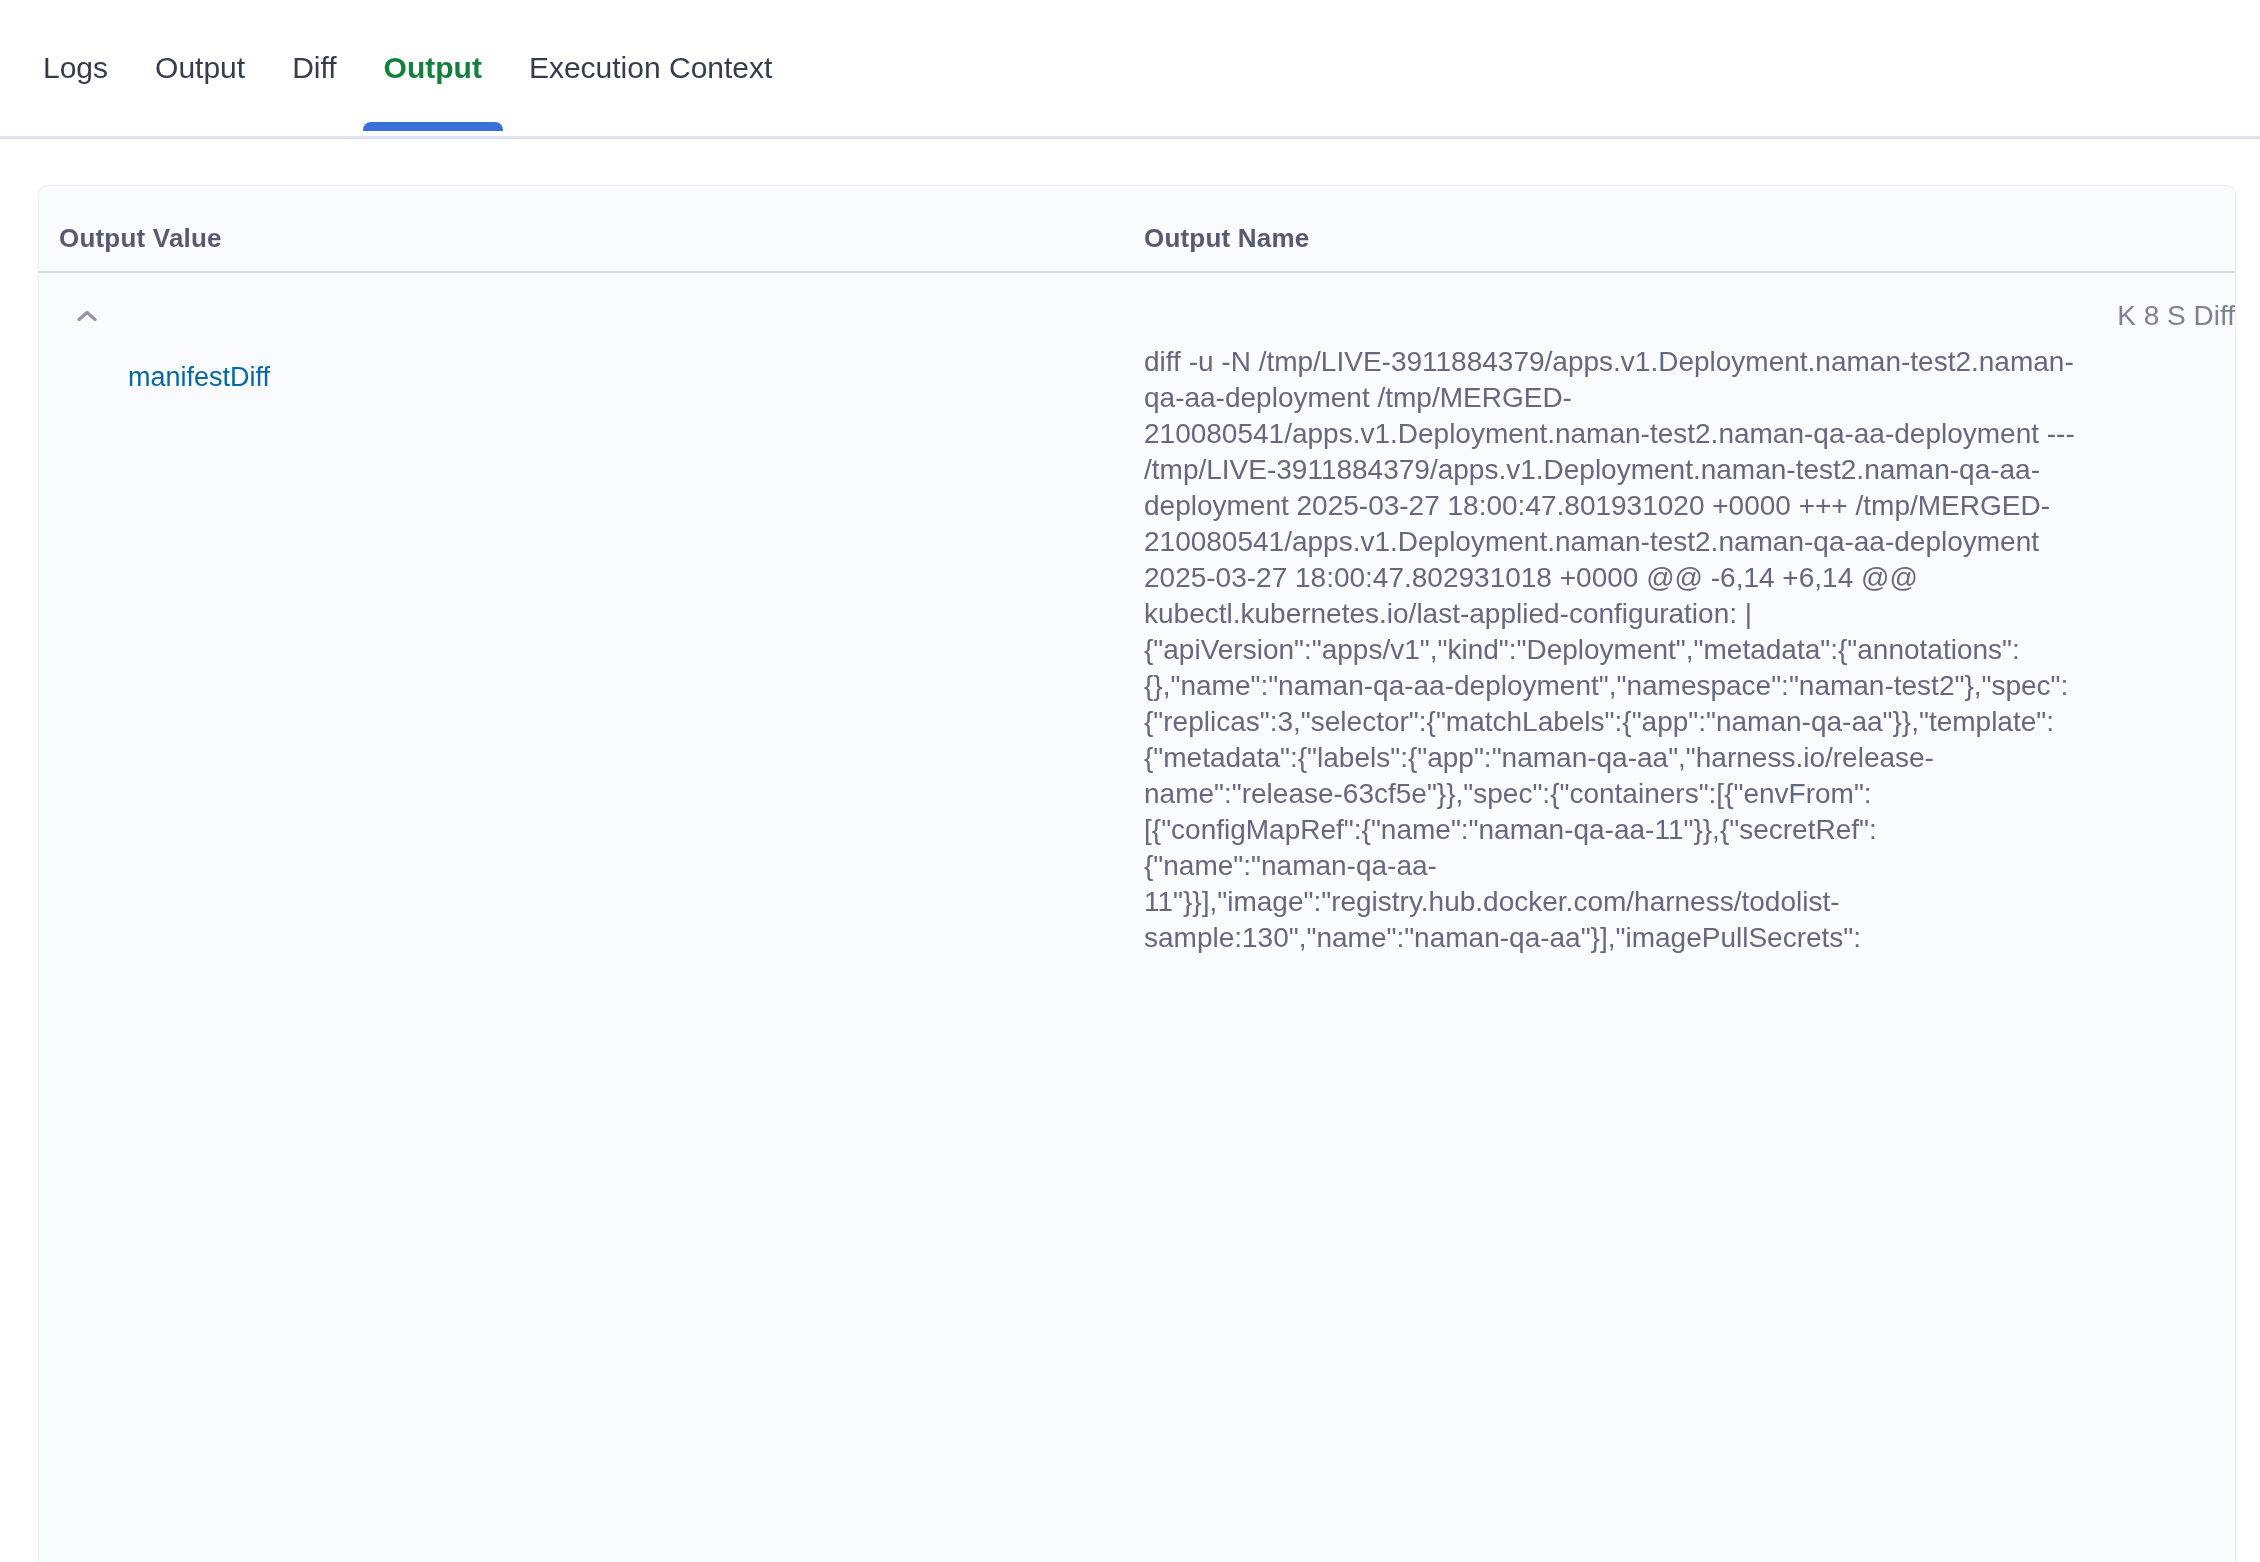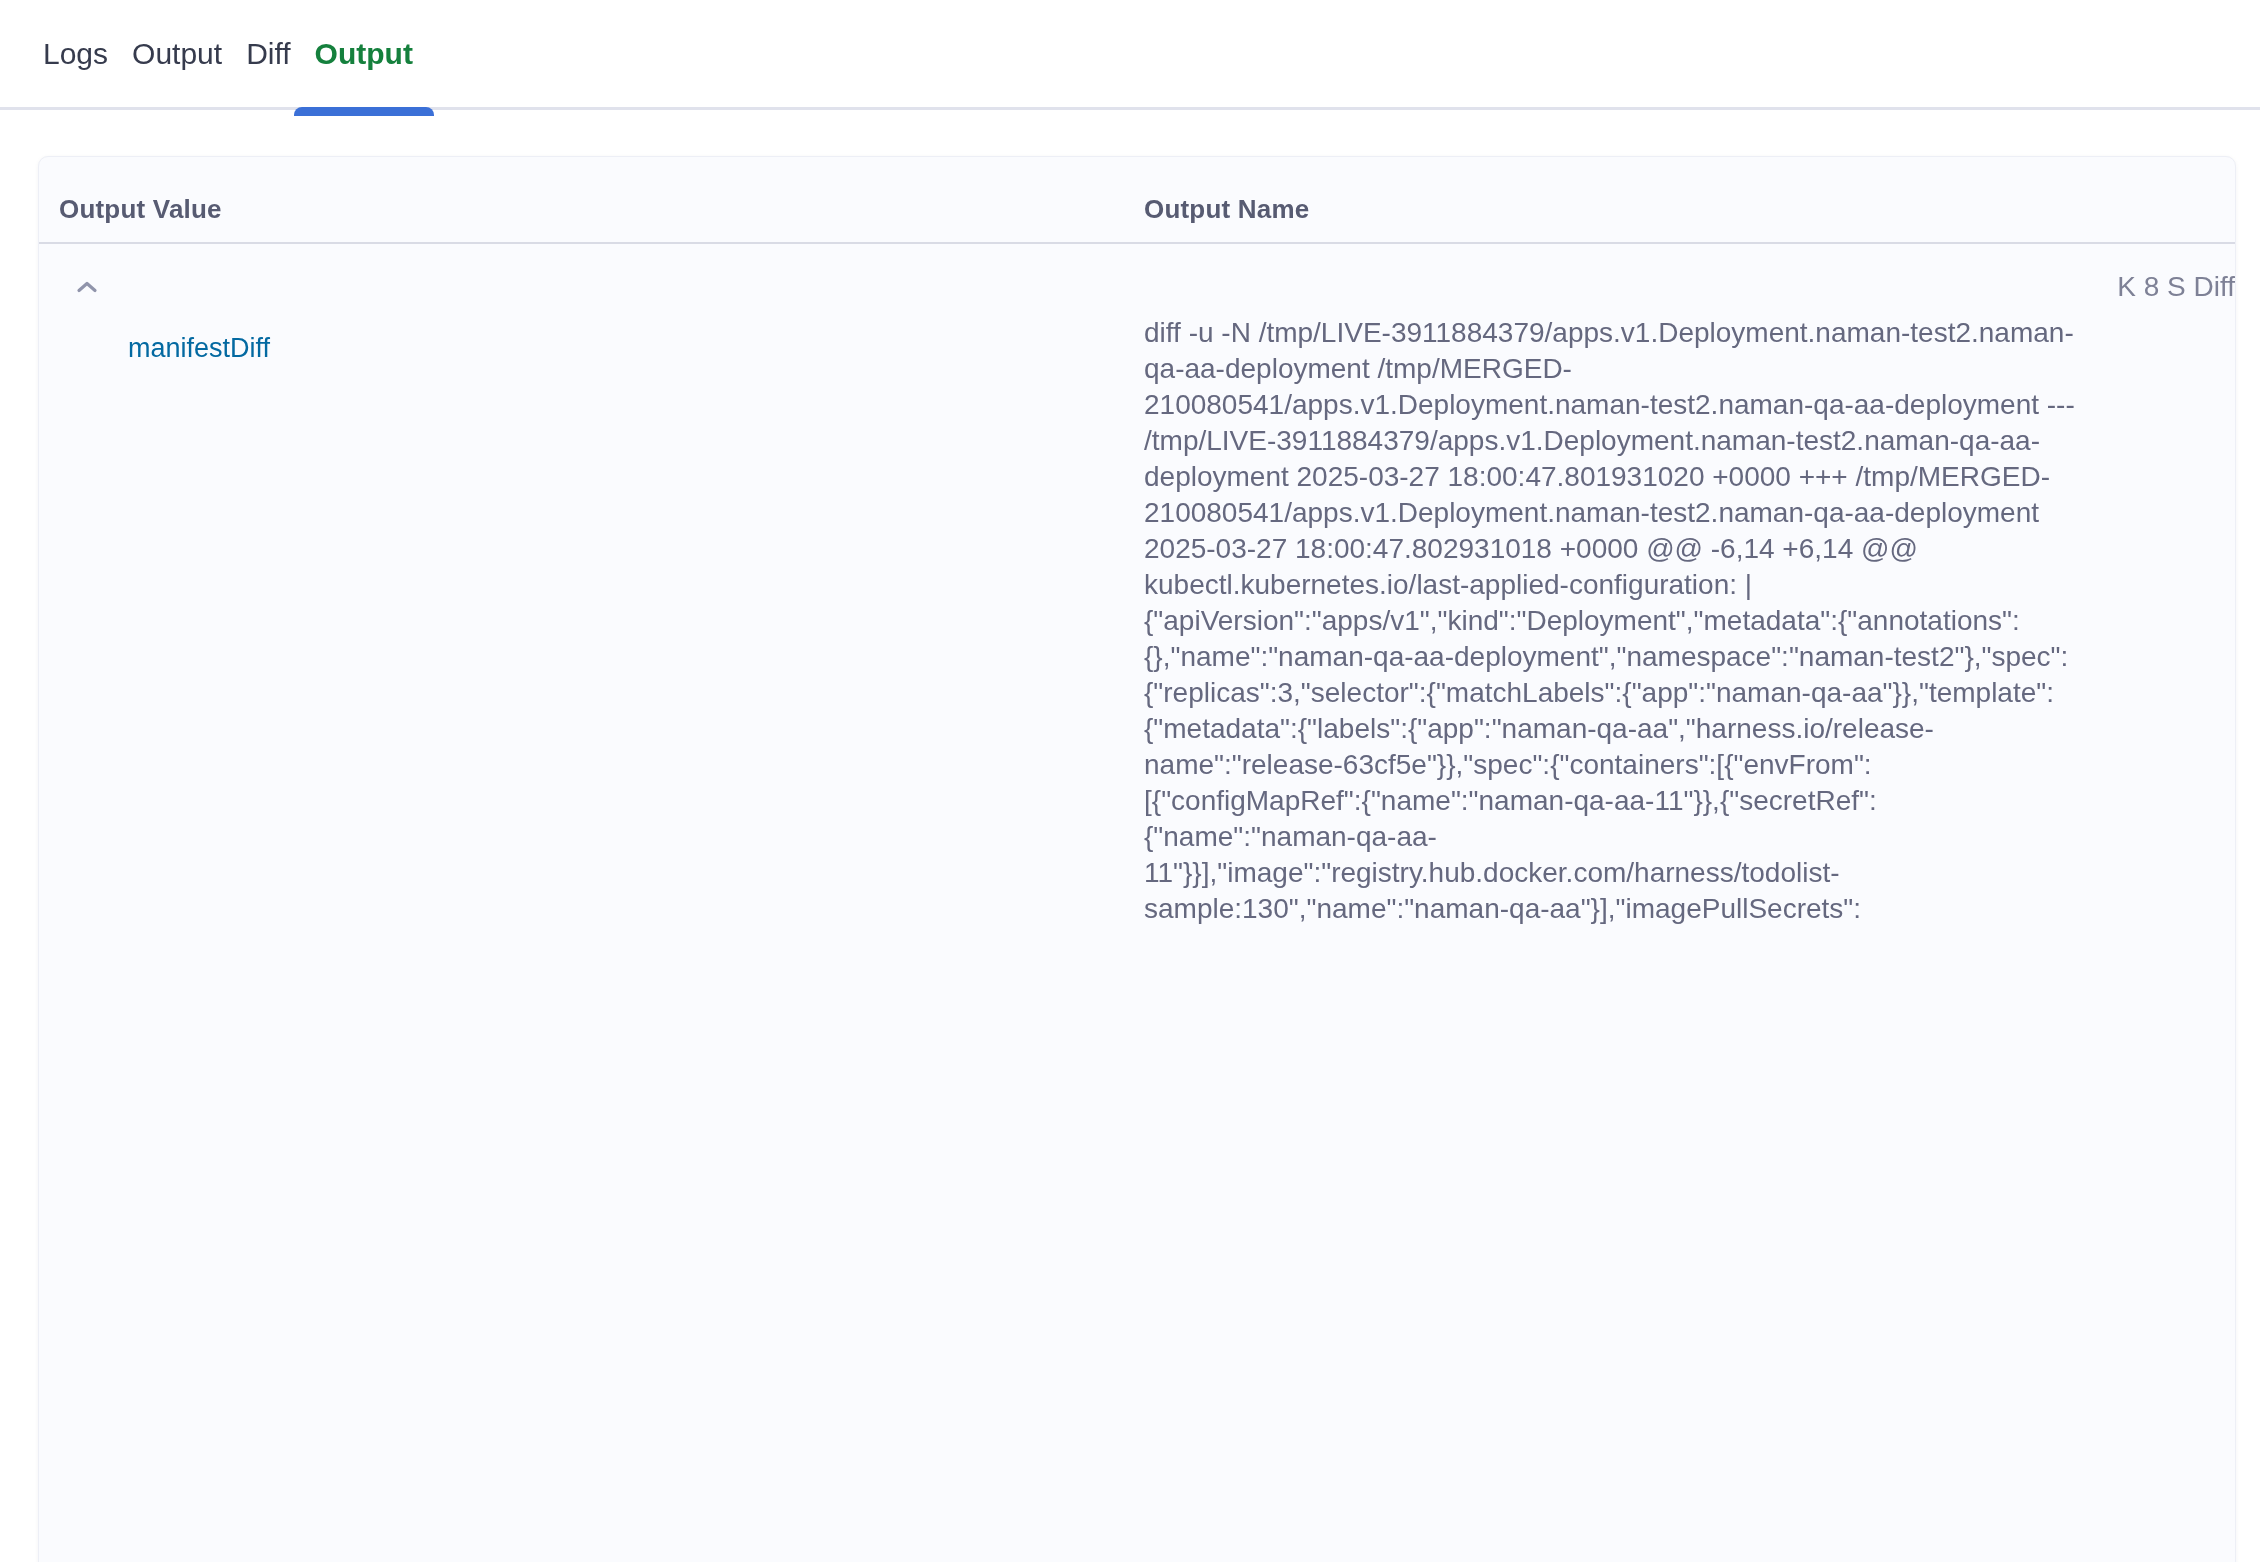--- a/index.html
+++ b/index.html
@@ -9,22 +9,22 @@
     overflow: hidden;
     background: #ffffff;
     font-family: "Liberation Sans", "DejaVu Sans", sans-serif;
   }
 
   
   .tabbar {
     position: relative;
     display: flex;
     align-items: center;
-    gap: 24px;
-    height: 110px;
+    gap: 47px;
+    height: 139px;
     padding-left: 43px;
     border-bottom: 3px solid #e0e2ec;
     background: #ffffff;
     text-align: right;
   }
   .tab {
     position: relative;
     display: flex;
     align-items: center;
     height: 119px;
@@ -110,20 +110,21 @@
   }
 </style>
 </head>
 <body>
 
 <div class="tabbar">
   <div class="tab">Logs</div>
   <div class="tab">Output</div>
   <div class="tab">Diff</div>
   <div class="tab active">Output</div>
+  <div class="tab">Execution Context</div>
 </div>
 
 <div class="card">
 
   <div class="thead">
     <div class="th">Output Value</div>
     <div class="th">Output Name</div>
   </div>
 
   <div class="group-row">

